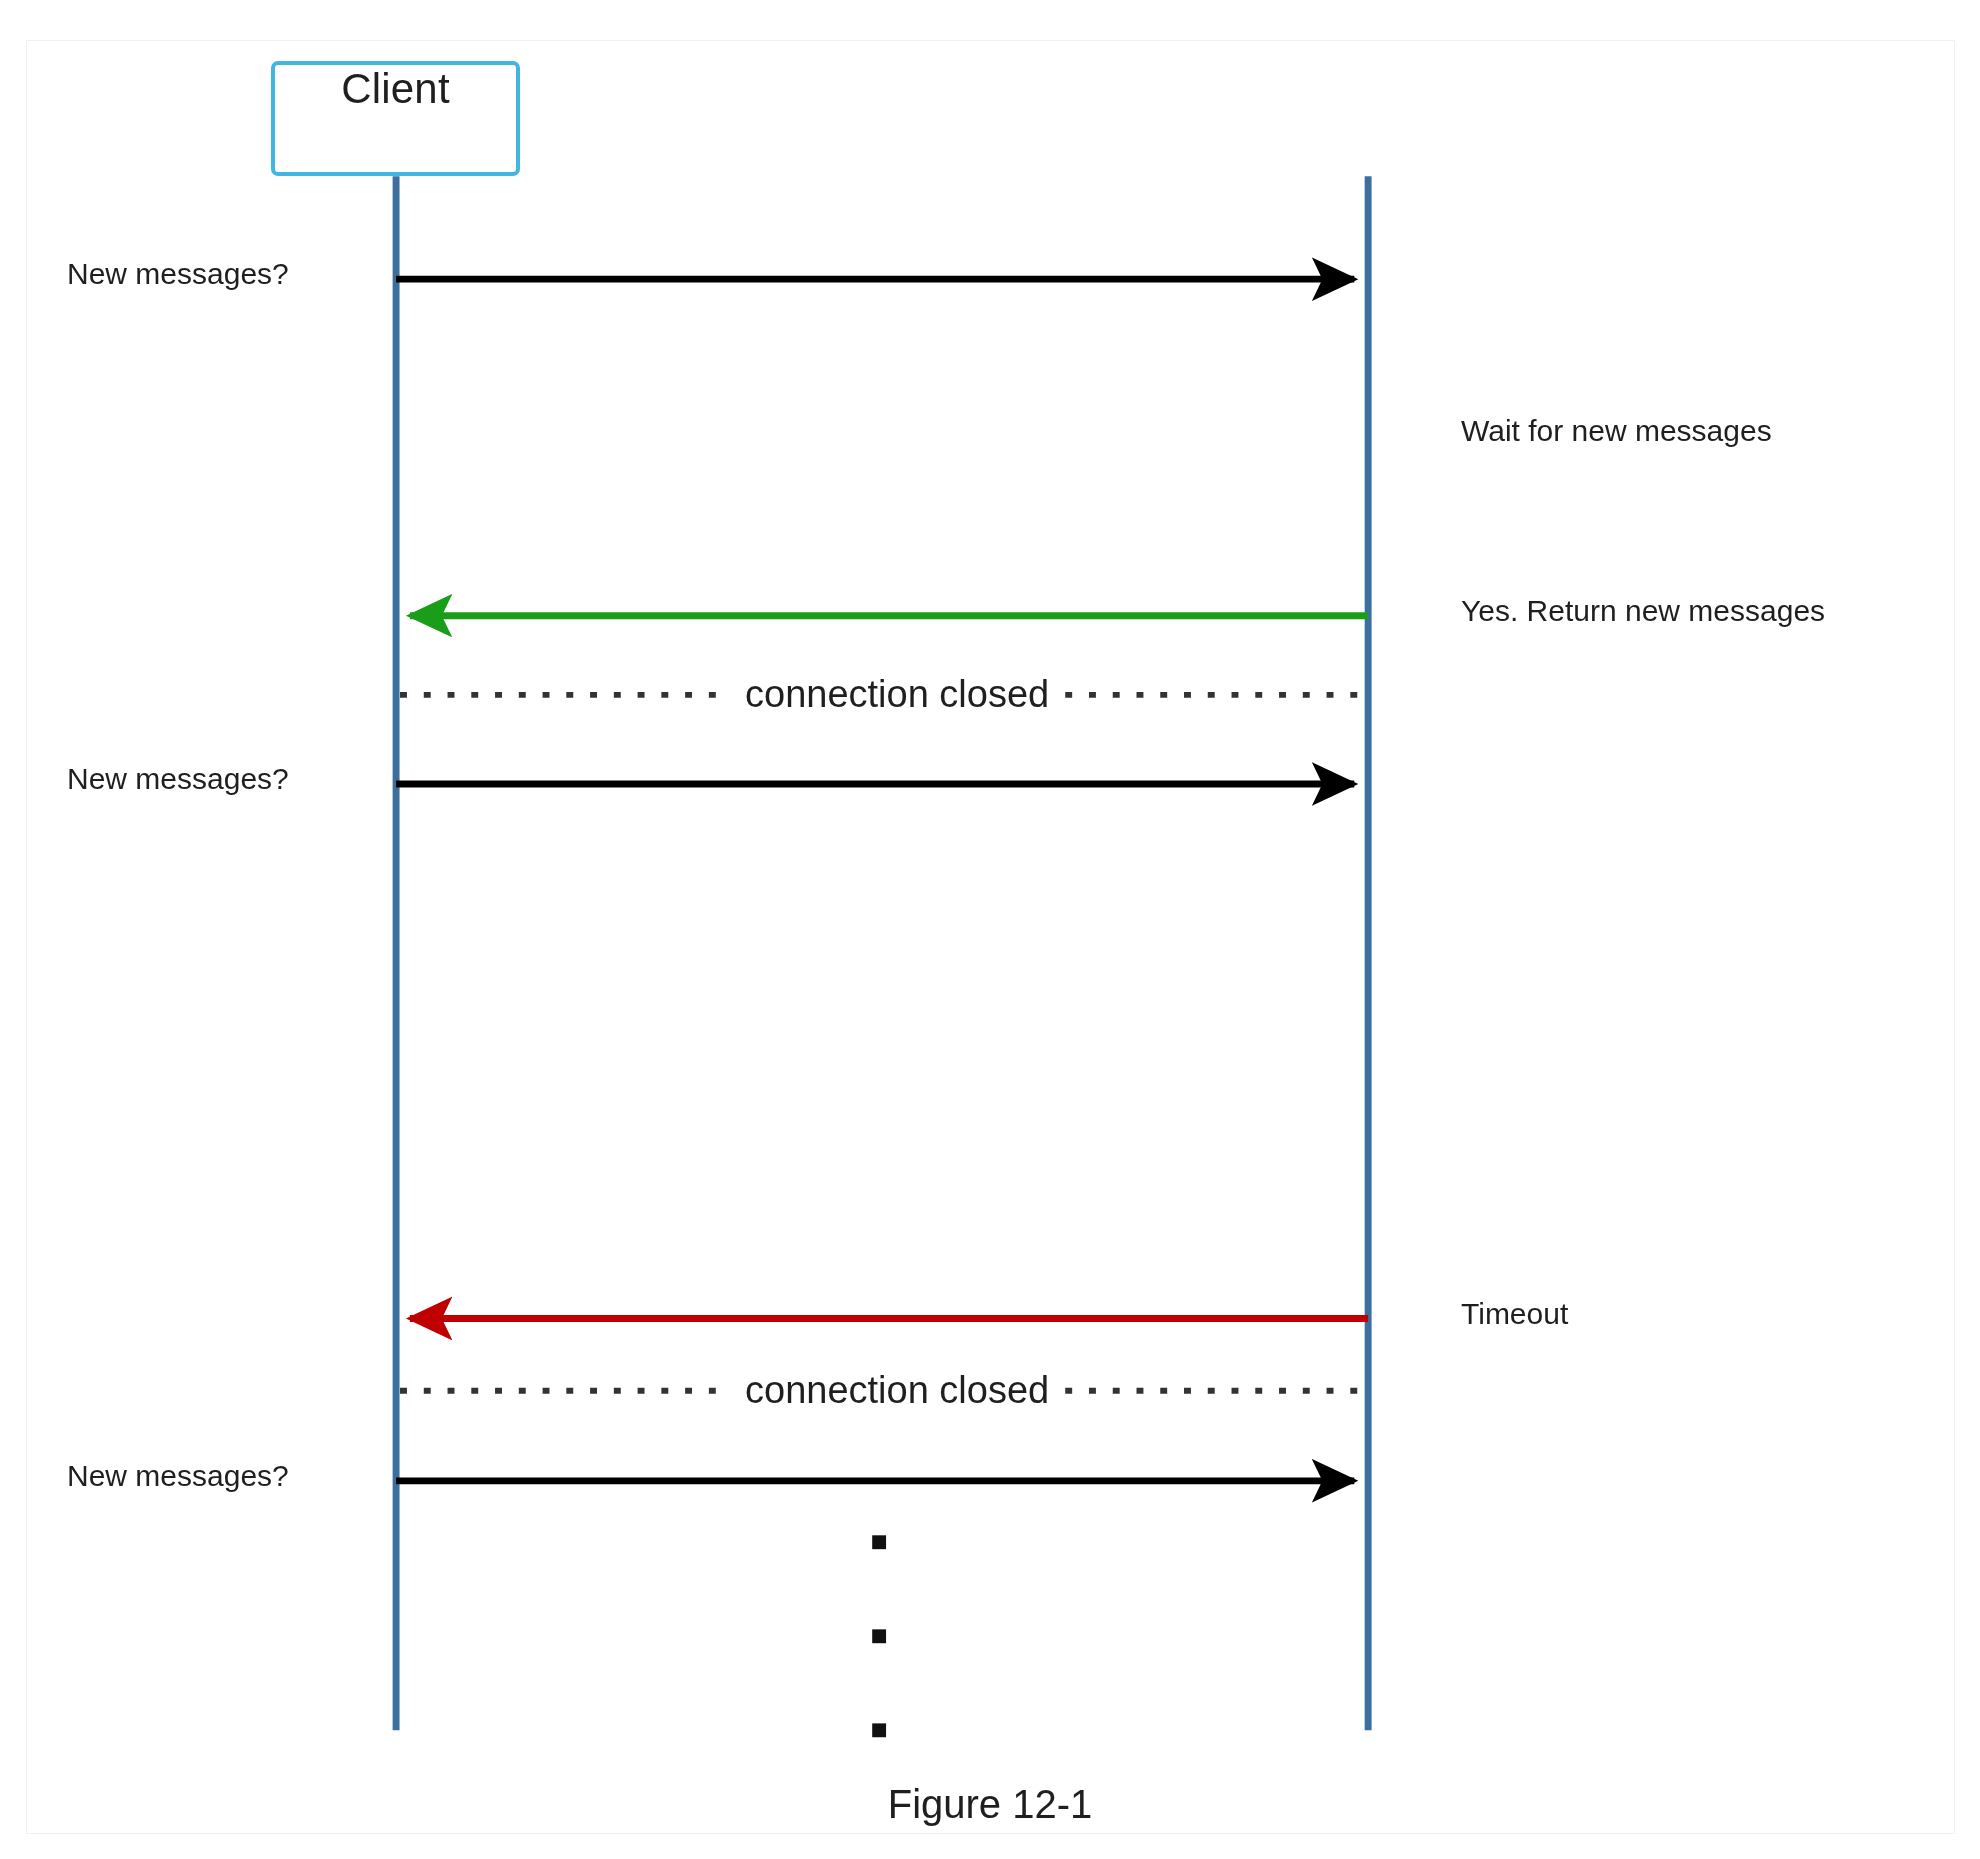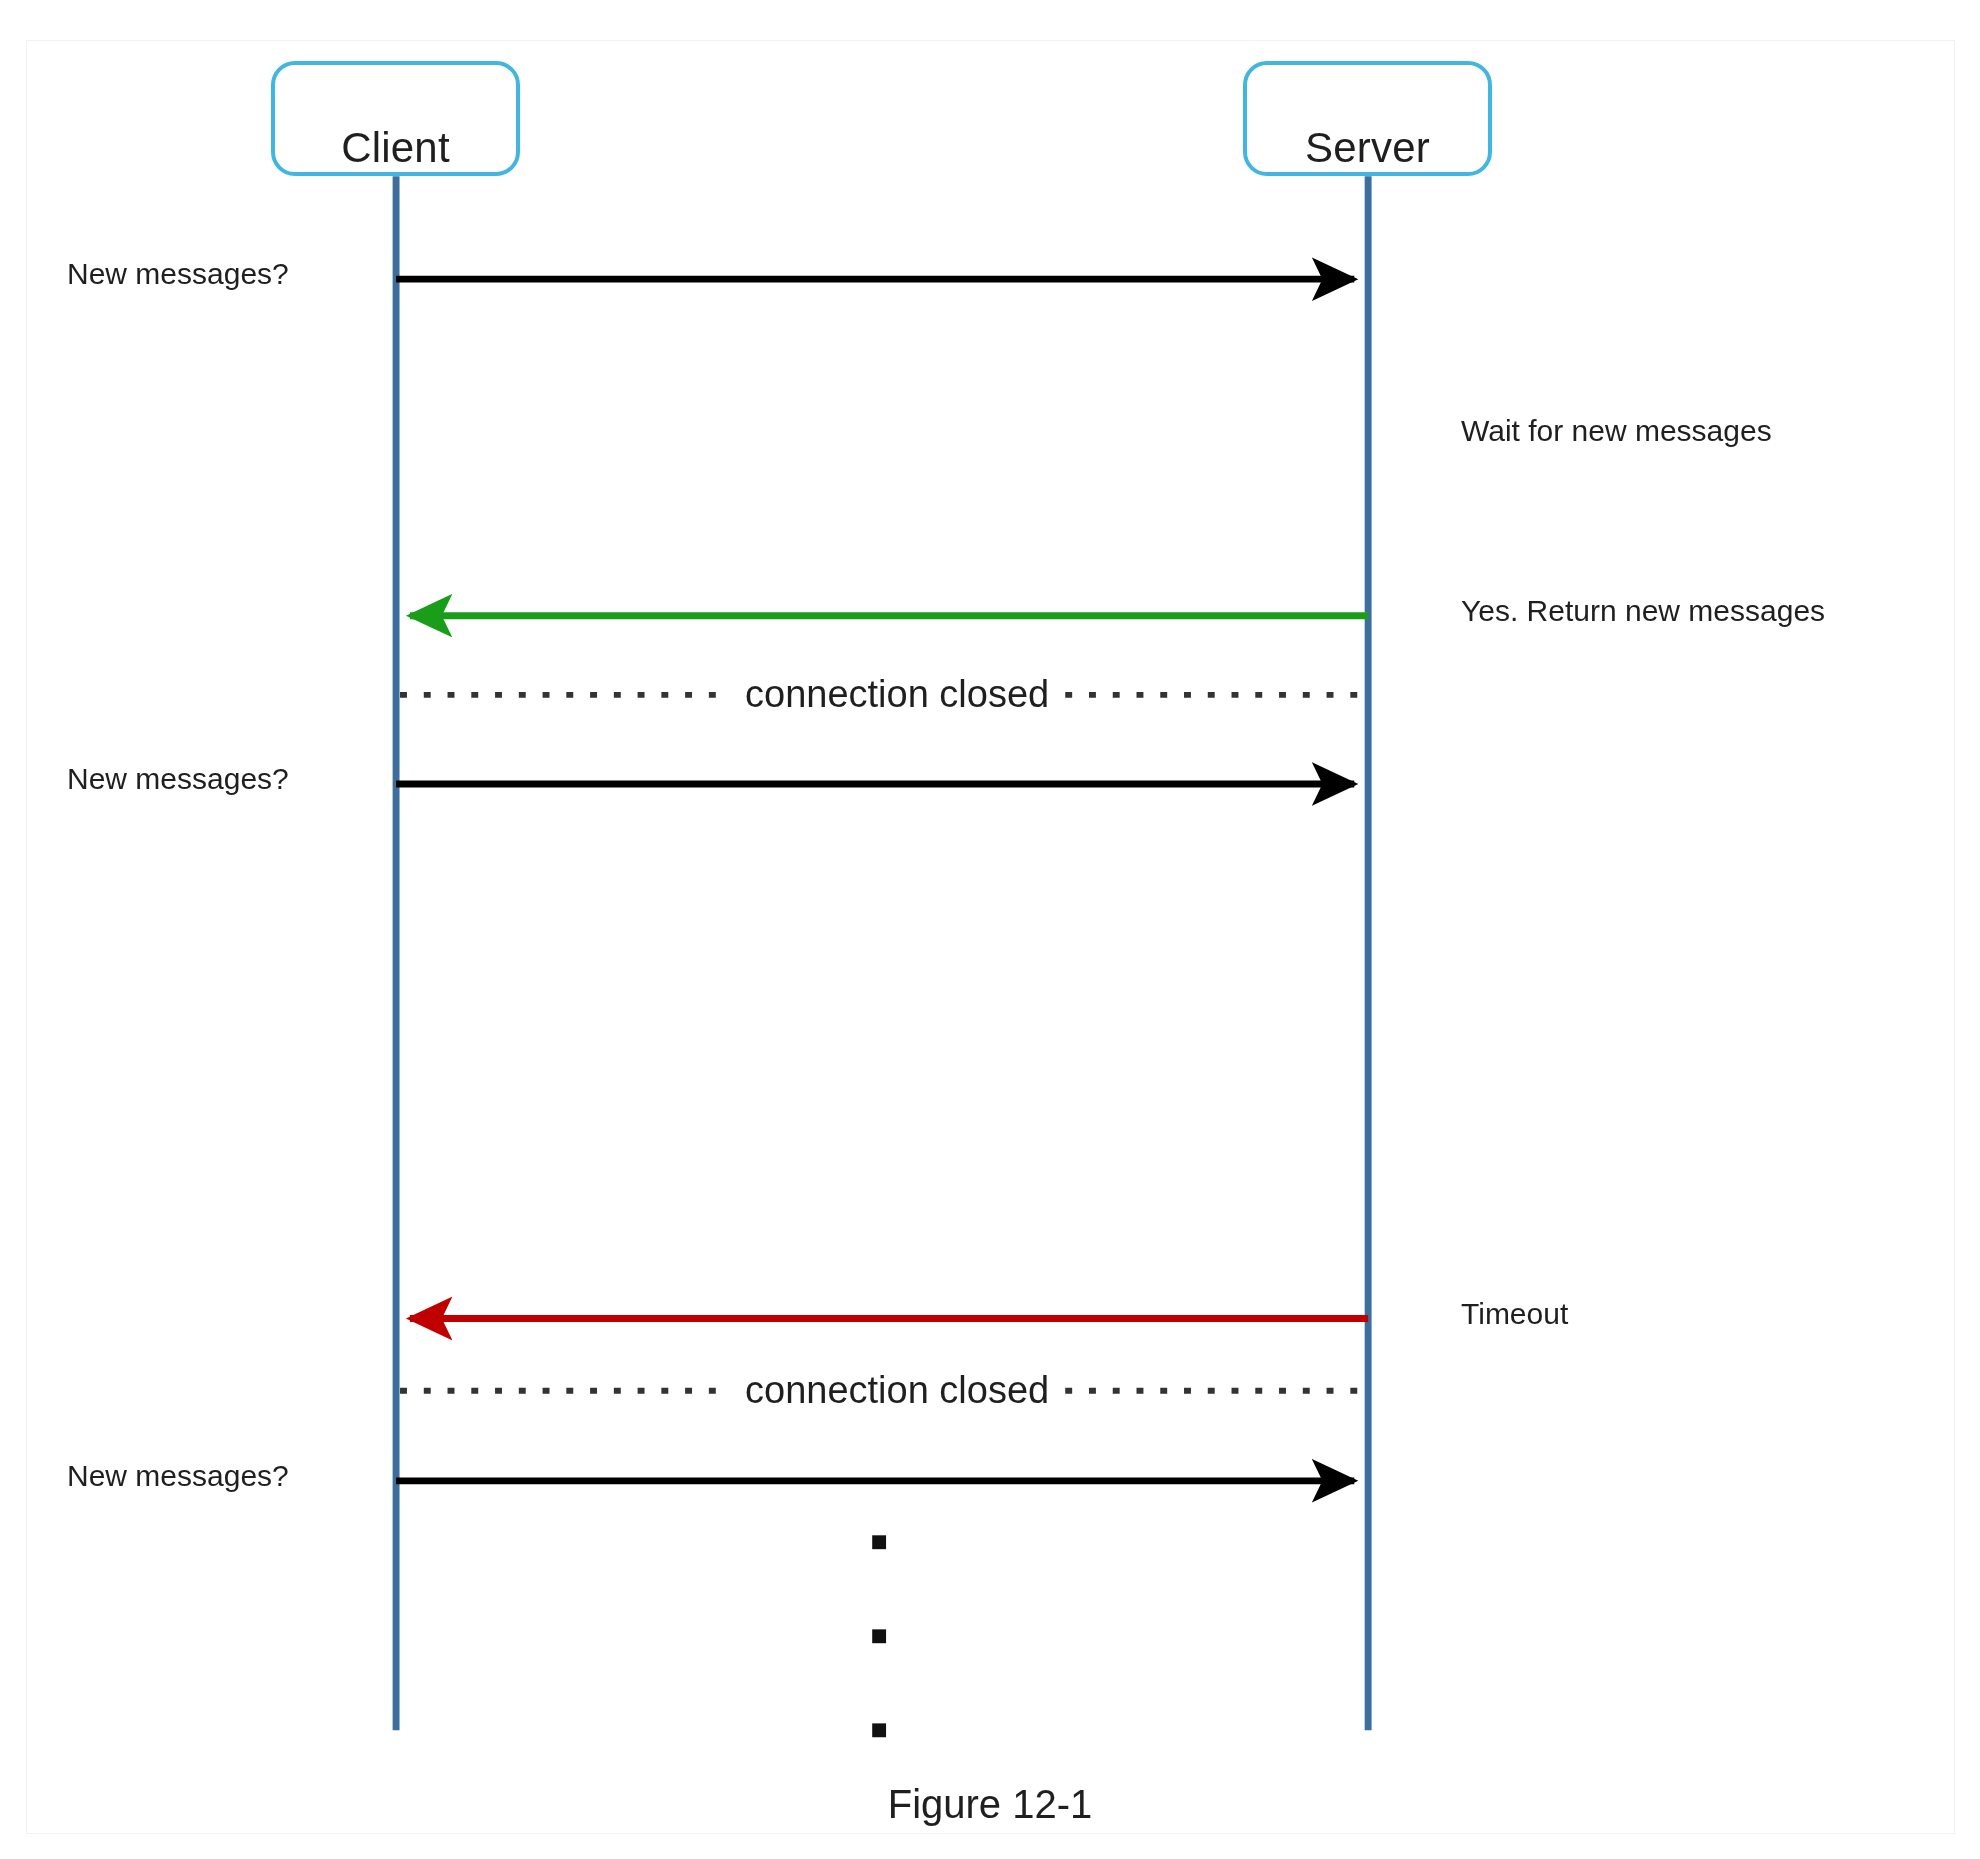--- a/index.html
+++ b/index.html
@@ -38,24 +38,24 @@
     top: 0;
     width: 1980px;
     height: 1859px;
   }
 
   
   .participant-box {
     position: absolute;
     box-sizing: border-box;
     border: 4px solid #41b6e0;
-    border-radius: 24px;
+    border-radius: 7px;
     background: #ffffff;
     display: flex;
-    align-items: flex-end;
+    align-items: flex-start;
     justify-content: center;
     font-size: 42px;
     color: #1f1f1f;
     letter-spacing: 0.2px;
   }
   #participant-client {
     left: 271px;
     top: 61px;
     width: 249px;
     height: 115px;
@@ -147,23 +147,20 @@
 
     <rect x="881" y="1551" width="14" height="14" fill="#111111"></rect>
     <rect x="881" y="1646" width="14" height="14" fill="#111111"></rect>
     <rect x="881" y="1741" width="14" height="14" fill="#111111"></rect>
   </svg>
 
   <div id="participant-client" class="participant-box">
     <span>Client</span>
   </div>
 
-  <div id="participant-server" class="participant-box">
-    <span>Server</span>
-  </div>
 
   <div id="msg-label-1" class="label left-note">New messages?</div>
 
   <div id="msg-label-2" class="label left-note">New messages?</div>
 
   <div id="msg-label-3" class="label left-note">New messages?</div>
 
   <div id="note-wait" class="label right-note">Wait for new messages</div>
 
   <div id="note-return" class="label right-note">Yes. Return new messages</div>

